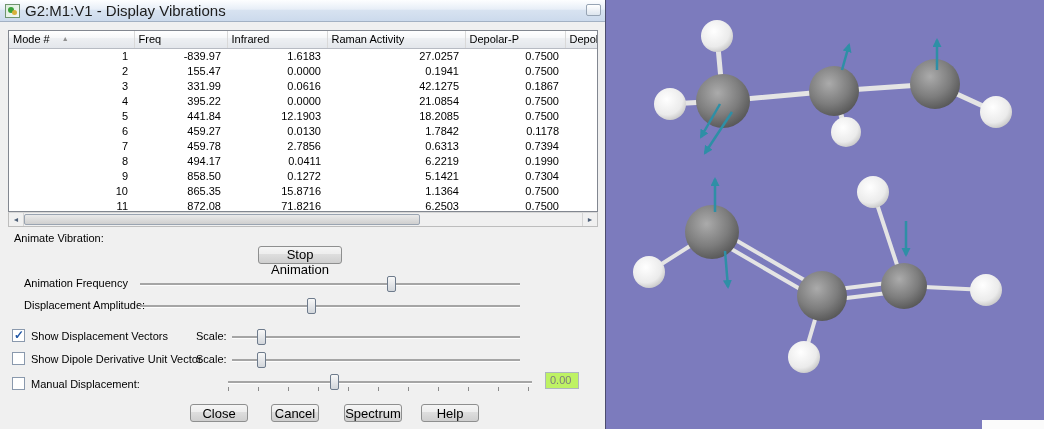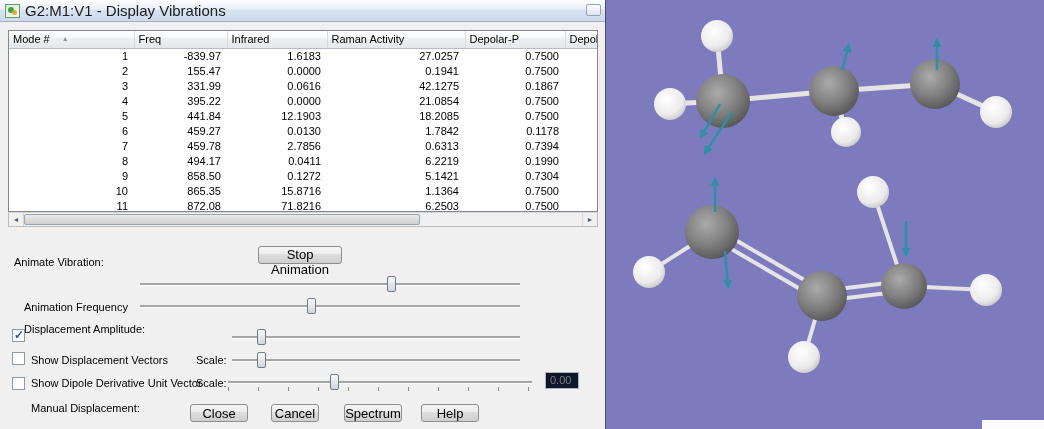--- a/index.html
+++ b/index.html
@@ -40,21 +40,21 @@
   .hscroll { position:absolute; left:8px; top:212px; width:590px; height:15px;
       background:#f0f0f0; border:1px solid #bdbdbd; border-top:1px solid #d7d7d7; }
   .sb-arrow { position:absolute; top:0; width:15px; height:13px; font-size:7px; line-height:13px;
       text-align:center; color:#4d5f77; }
   .sb-arrow.left { left:0; border-right:1px solid #d5d5d5; }
   .sb-arrow.right { right:0; border-left:1px solid #d5d5d5; }
   .sb-thumb { position:absolute; left:15px; top:1px; width:396px; height:11px;
       background:linear-gradient(#eaeaea,#cfcfcf); border:1px solid #9aa4b1; border-radius:2px; }
 
   
-  .lbl { position:absolute; font-size:11px; white-space:nowrap;margin-top:24px; }
+  .lbl { position:absolute; font-size:11px; white-space:nowrap; }
   .animate-lbl { left:14px; top:232px; }
   .freq-lbl { left:24px; top:277px; }
   .amp-lbl  { left:24px; top:299px; }
   .cb-label-1 { left:31px; top:330px; }
   .cb-label-2 { left:31px; top:353px; }
   .cb-label-3 { left:31px; top:378px; }
   .scale-lbl-1 { left:196px; top:330px; }
   .scale-lbl-2 { left:196px; top:353px; }
 
   .win-btn { position:absolute; font-family:inherit; font-size:13px; color:#000; text-align:center;
@@ -81,21 +81,21 @@
 
   .checkbox { position:absolute; width:13px; height:13px; background:#fff;
       border:1px solid #8a99ad; }
   .checkbox.checked::after { content:"✓"; position:absolute; left:1px; top:-2px;
       font-size:12px; font-weight:bold; color:#2257a5; }
   .cb-1 { left:12px; top:329px; }
   .cb-2 { left:12px; top:352px; }
   .cb-3 { left:12px; top:377px; }
 
   .manual-value { position:absolute; left:545px; top:372px; width:34px; height:17px;
-      background:#0f172a; border:1px solid #aeb6bf; color:#7d7d7d; font-size:11px;
+      background:#bef264; border:1px solid #aeb6bf; color:#7d7d7d; font-size:11px;
       line-height:15px; padding-left:4px; }
 
   
   .viewport { position:absolute; left:606px; top:0; width:438px; height:429px; }
   .viewport svg { display:block; }
   .corner-sliver { position:absolute; left:982px; top:420px; width:62px; height:9px; background:#fbfbfb; }
 </style>
 </head>
 <body>
 

